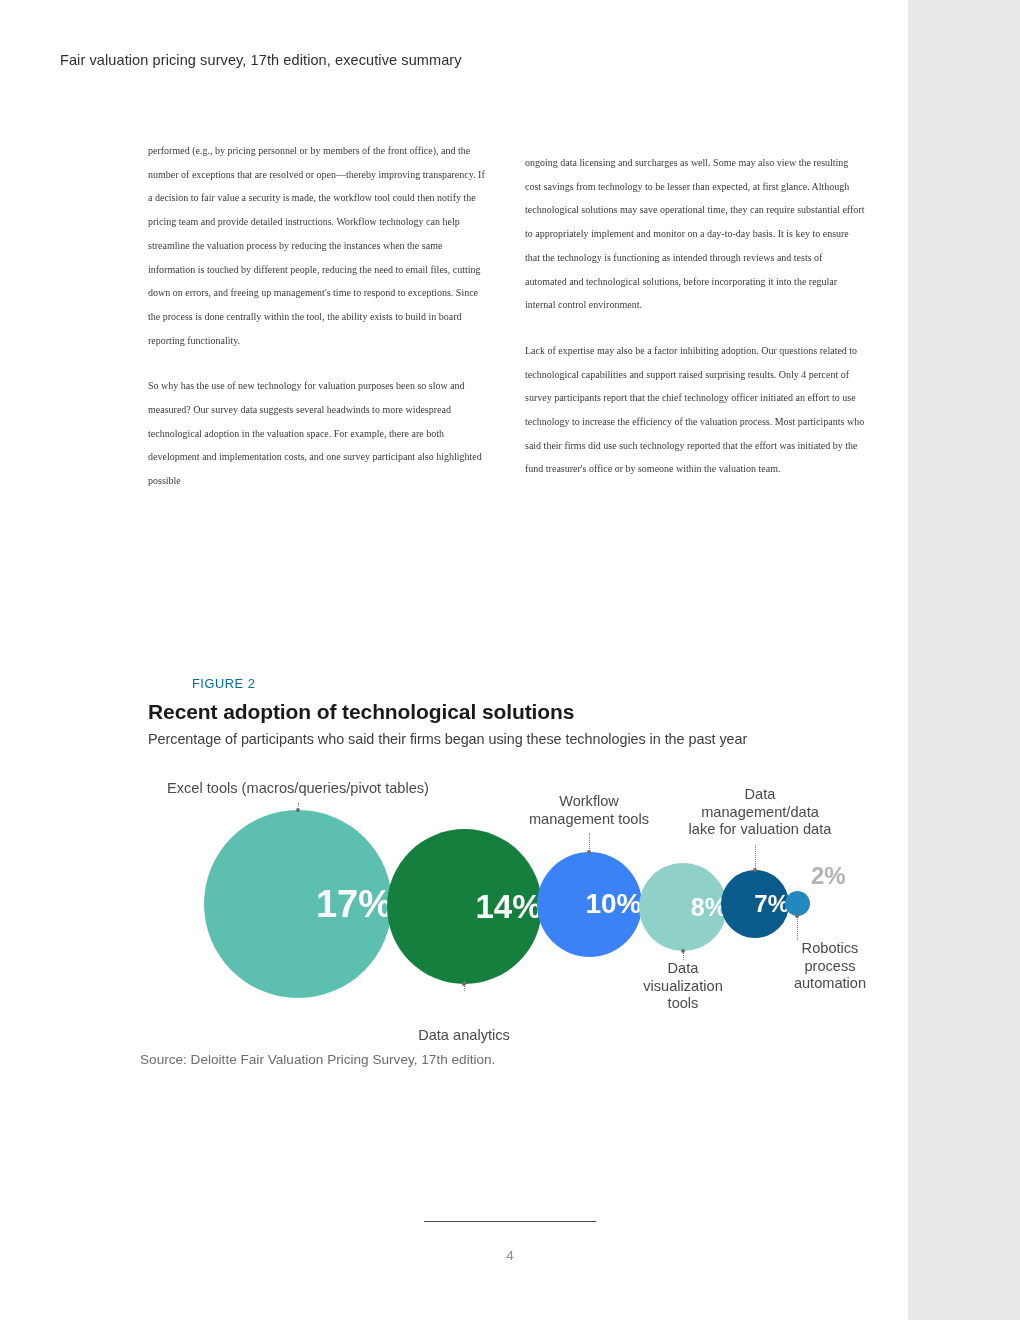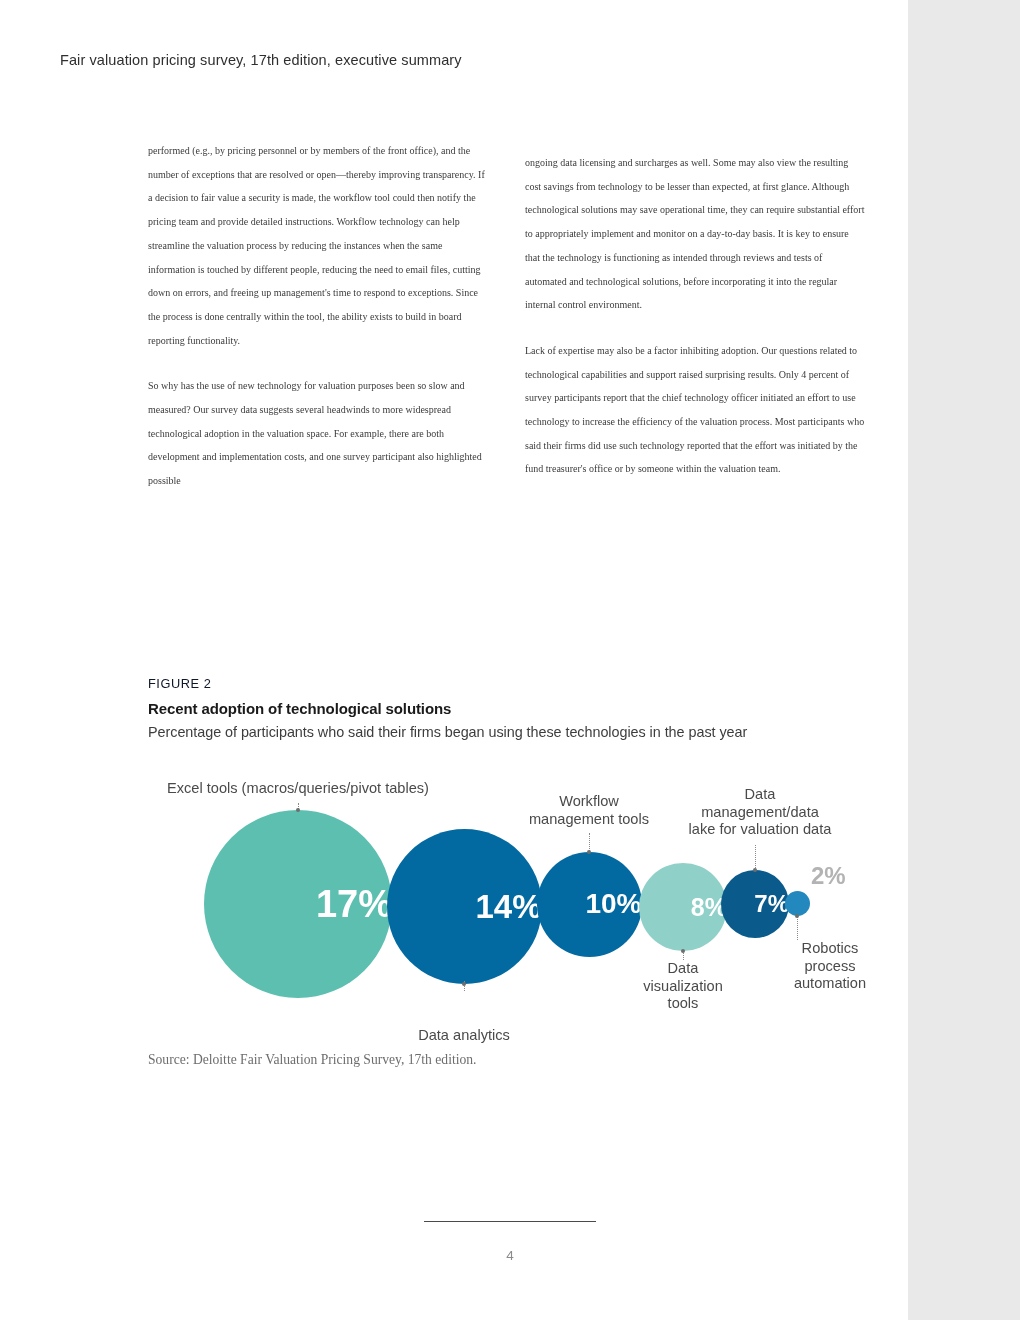--- a/index.html
+++ b/index.html
@@ -28,25 +28,26 @@
     font-family:"Liberation Serif", serif;
     font-size:10px;line-height:23.7px;color:#3b3b3b;
     text-align:left;
   }
   .col-left{position:absolute;left:0;top:0;}
   .col-right{position:absolute;left:377px;top:12px;}
   .col p{margin:0 0 22px 0;}
   
   .figure{position:absolute;left:148px;top:676px;width:730px;}
   .fig-kicker{
-    font-size:12.8px;color:#0f172a;letter-spacing:.55px;
+    font-size:12.8px;color:#0369a1;letter-spacing:.55px;
     margin-bottom:9px;
+    margin-left:44px;
   }
   .fig-title{
-    font-size:15px;font-weight:bold;color:#1a1a1a;
+    font-size:21px;font-weight:bold;color:#1a1a1a;
     letter-spacing:-.1px;margin-bottom:7px;
   }
   .fig-sub{
     font-size:14.4px;color:#3d3d3d;letter-spacing:-.05px;
   }
   
   .chart{
     position:absolute;left:148px;top:775px;width:740px;height:265px;
   }
   .bubble{
@@ -71,23 +72,23 @@
     position:absolute;
     border-left:1.4px dotted #8a8a8a;
     width:0;
   }
   .leader-dot{
     position:absolute;width:4px;height:4px;border-radius:50%;
     background:#6e6e6e;
   }
   
   .source{
-    position:absolute;left:148px;top:1052px;
+    position:absolute;left:140px;top:1052px;
     font-size:13.6px;color:#6d6d6d;
-    font-family:Liberation Serif, serif;
+    font-family:Liberation Sans, sans-serif;
   }
   
   .foot-rule{
     position:absolute;left:424px;top:1221px;width:172px;height:0;
     border-top:1px solid #4a4a4a;
   }
   .page-no{
     position:absolute;left:0;top:1248px;width:1020px;text-align:center;
     font-size:13.5px;color:#8b8b8b;
     font-family:"Liberation Sans", sans-serif;
@@ -117,27 +118,27 @@
     <div class="fig-sub">Percentage of participants who said their firms began using these technologies in the past year</div>
   </div>
 
   <div class="chart" id="bubble-chart">
       <div class="bubble" style="left: 56px; top: 35px; width: 188px; height: 188px; background: rgb(92, 191, 176);">
         <span class="bubble-val" style="font-size: 38px;">17%</span>
       </div>
       <div class="leader" style="left: 150px; top: 28px; height: 8px;"></div>
       <div class="leader-dot" style="left: 148px; top: 33px;"></div>
       <div class="bub-label" style="width: 300px; left: 0px; top: 5px;">Excel tools (macros/queries/pivot tables)</div>
-      <div class="bubble" style="left: 238.5px; top: 53.5px; width: 155px; height: 155px; background: #0369a1;">
+      <div class="bubble" style="left: 238.5px; top: 53.5px; width: 155px; height: 155px; background: #15803d;">
         <span class="bubble-val" style="font-size: 33px;">14%</span>
       </div>
       <div class="leader" style="left: 316px; top: 206px; height: 10px;"></div>
       <div class="leader-dot" style="left: 314px; top: 206.5px;"></div>
       <div class="bub-label" style="width: 220px; left: 206px; top: 216px; margin-top: 36px;">Data analytics</div>
-      <div class="bubble" style="left: 388.5px; top: 76.5px; width: 105px; height: 105px; background: #0369a1;">
+      <div class="bubble" style="left: 388.5px; top: 76.5px; width: 105px; height: 105px; background: #3b82f6;">
         <span class="bubble-val" style="font-size: 28px;">10%</span>
       </div>
       <div class="leader" style="left: 441px; top: 58px; height: 18px;"></div>
       <div class="leader-dot" style="left: 439px; top: 74.5px;"></div>
       <div class="bub-label" style="width: 200px; left: 341px; top: 18px;">Workflow
 management tools</div>
       <div class="bubble" style="left: 491px; top: 88px; width: 88px; height: 88px; background: rgb(143, 208, 200);">
         <span class="bubble-val" style="font-size: 25px;">8%</span>
       </div>
       <div class="leader" style="left: 535px; top: 176px; height: 9px;"></div>

